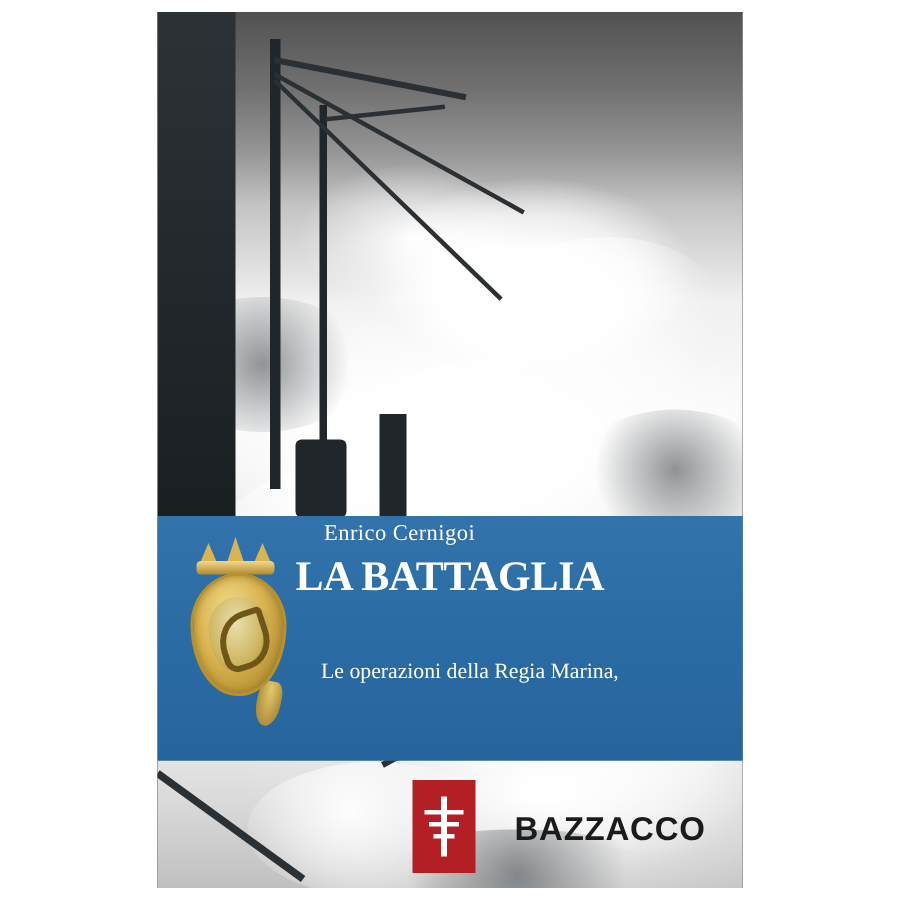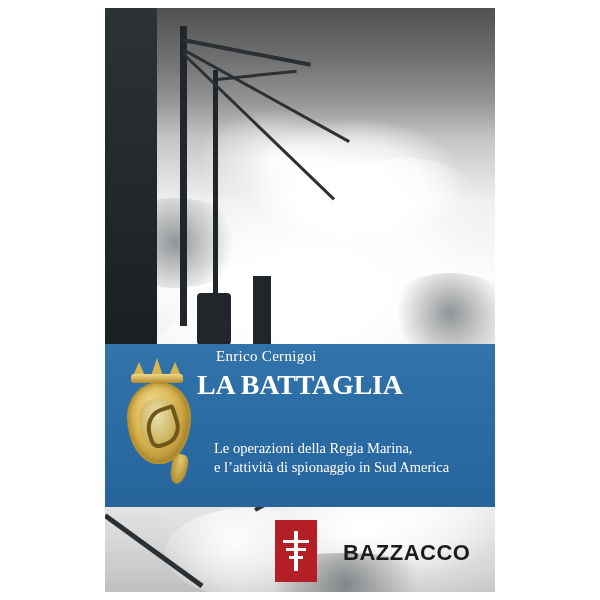--- a/index.html
+++ b/index.html
@@ -279,21 +279,20 @@
       </div>
 
       <div class="author">Enrico Cernigoi</div>
 
       <div class="title">
         <div>LA BATTAGLIA</div>
       </div>
 
       <div class="subtitle">
         <div>Le operazioni della Regia Marina,</div>
-        <div>e l’attività di spionaggio in Sud America</div>
       </div>
     </div>
 
     <div class="pub-logo">
       <div class="pub-mark">
         <span style="left:11px; top:0; width:4px; height:40px;"></span>
         <span style="left:0; top:9px; width:26px; height:3px;"></span>
         <span style="left:3px; top:17px; width:20px; height:3px;"></span>
         <span style="left:6px; top:25px; width:14px; height:3px;"></span>
       </div>

